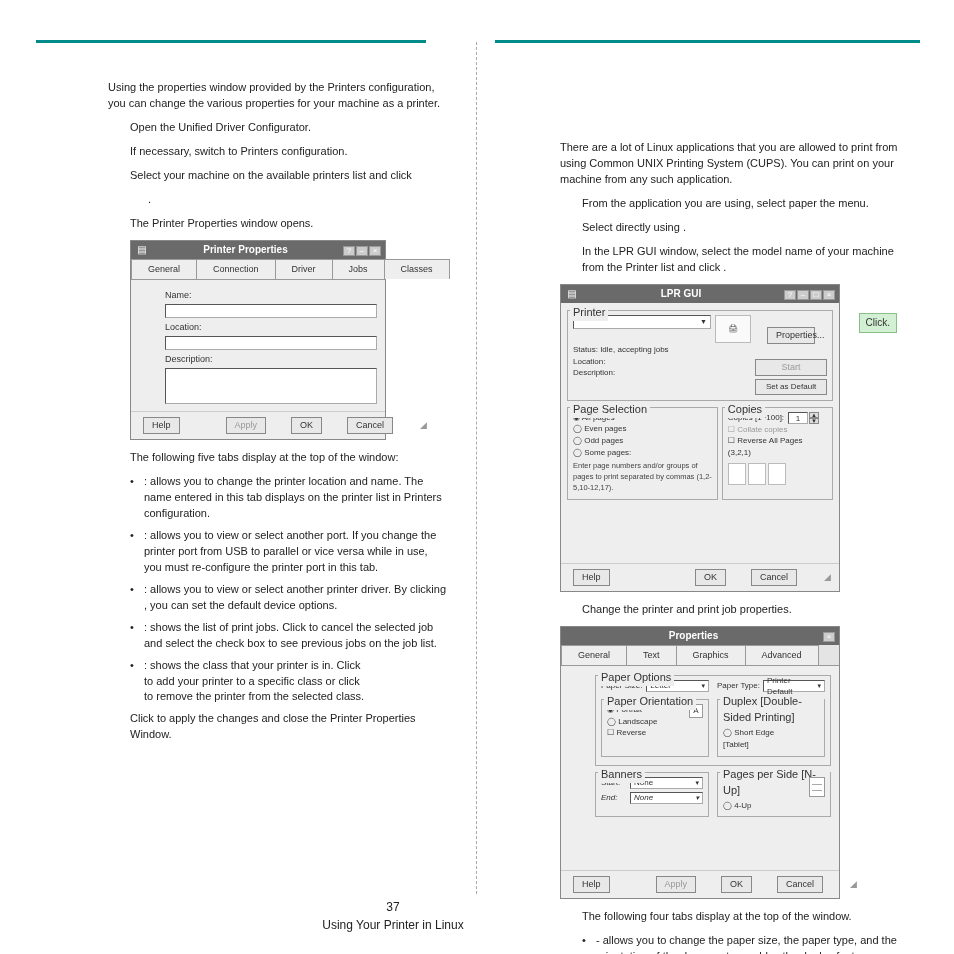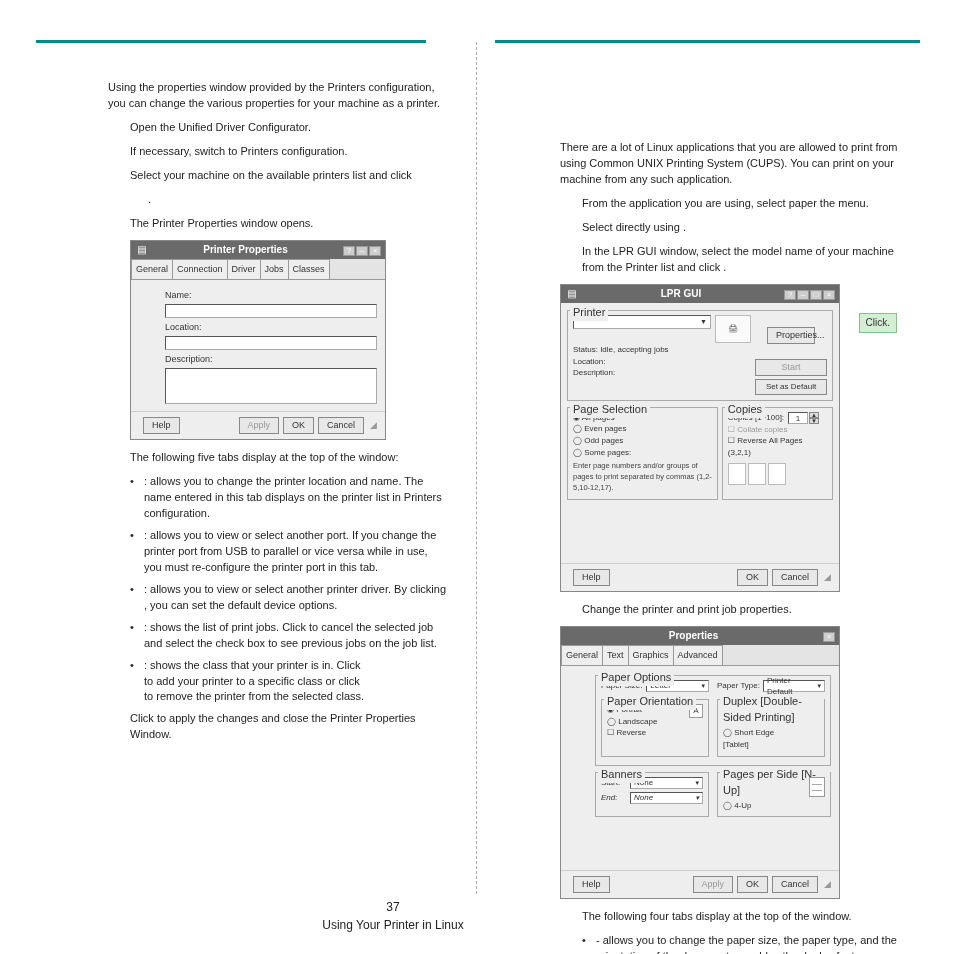--- a/index.html
+++ b/index.html
@@ -25,26 +25,26 @@
   .bullet { display: flex; margin-bottom: 6px; margin-left: 22px; }
   .bullet .dot { width: 14px; flex-shrink: 0; }
   .bullet .txt { flex: 1; }
 
   
   .dlg { border: 1px solid #888; background: #eee; font-size: 9px; color: #333; margin: 6px 0 10px 22px; }
   .dlg-title { background: #6a6a6a; color: #fff; text-align: center; padding: 2px 4px; font-size: 10px; display:flex; align-items:center; }
   .dlg-title .t { flex:1; font-weight:bold; }
   .dlg-title .winbtns span { display:inline-block; width:12px; height:10px; border:1px solid #999; background:#ccc; margin-left:1px; font-size:8px; line-height:8px; text-align:center;}
   .tabs { display:flex; border-bottom:1px solid #999; background:#e4e4e4; }
-  .tabs span { padding: 3px 4px; border:1px solid #999; border-bottom:none; background:#eee; margin-right:-1px; font-size:9px; }
+  .tabs span { padding: 3px 16px; border:1px solid #999; border-bottom:none; background:#eee; margin-right:-1px; font-size:9px; }
   .dlg-body { padding: 6px 8px 4px; background:#eee;margin-left:26px; }
   .field-lbl { font-size:9px; margin-top:3px; }
   .field-box { border:1px inset #aaa; background:#fff; height:14px; margin: 2px 0 3px; }
   .field-box.tall { height:36px; }
-  .btnrow { display:flex; align-items:center; padding:5px 8px; background:#eee; border-top:1px solid #ccc; }
+  .btnrow { display:flex; align-items:center; padding:5px 8px; background:#eee; border-top:1px solid #ccc;gap:21px; }
   .btnrow .sp { flex:1; }
   .btn { border:1px solid #888; background:#e8e8e8; padding:1px 8px; font-size:9px; margin-left:4px; text-decoration: none; color: #333;}
   .btn.dim { color:#999; }
   .grip { font-size:9px; color:#999; margin-left:6px;}
 
   
   .lpr { width: 280px; }
   .lpr .body2 { padding:4px 6px; }
   .fs { border:1px solid #aaa; padding:4px 5px 5px; margin:3px 0; position:relative; }
   .fs .leg { position:absolute; top:-6px; left:2px; background:#eee; padding:0 3px; font-size:11px; }

